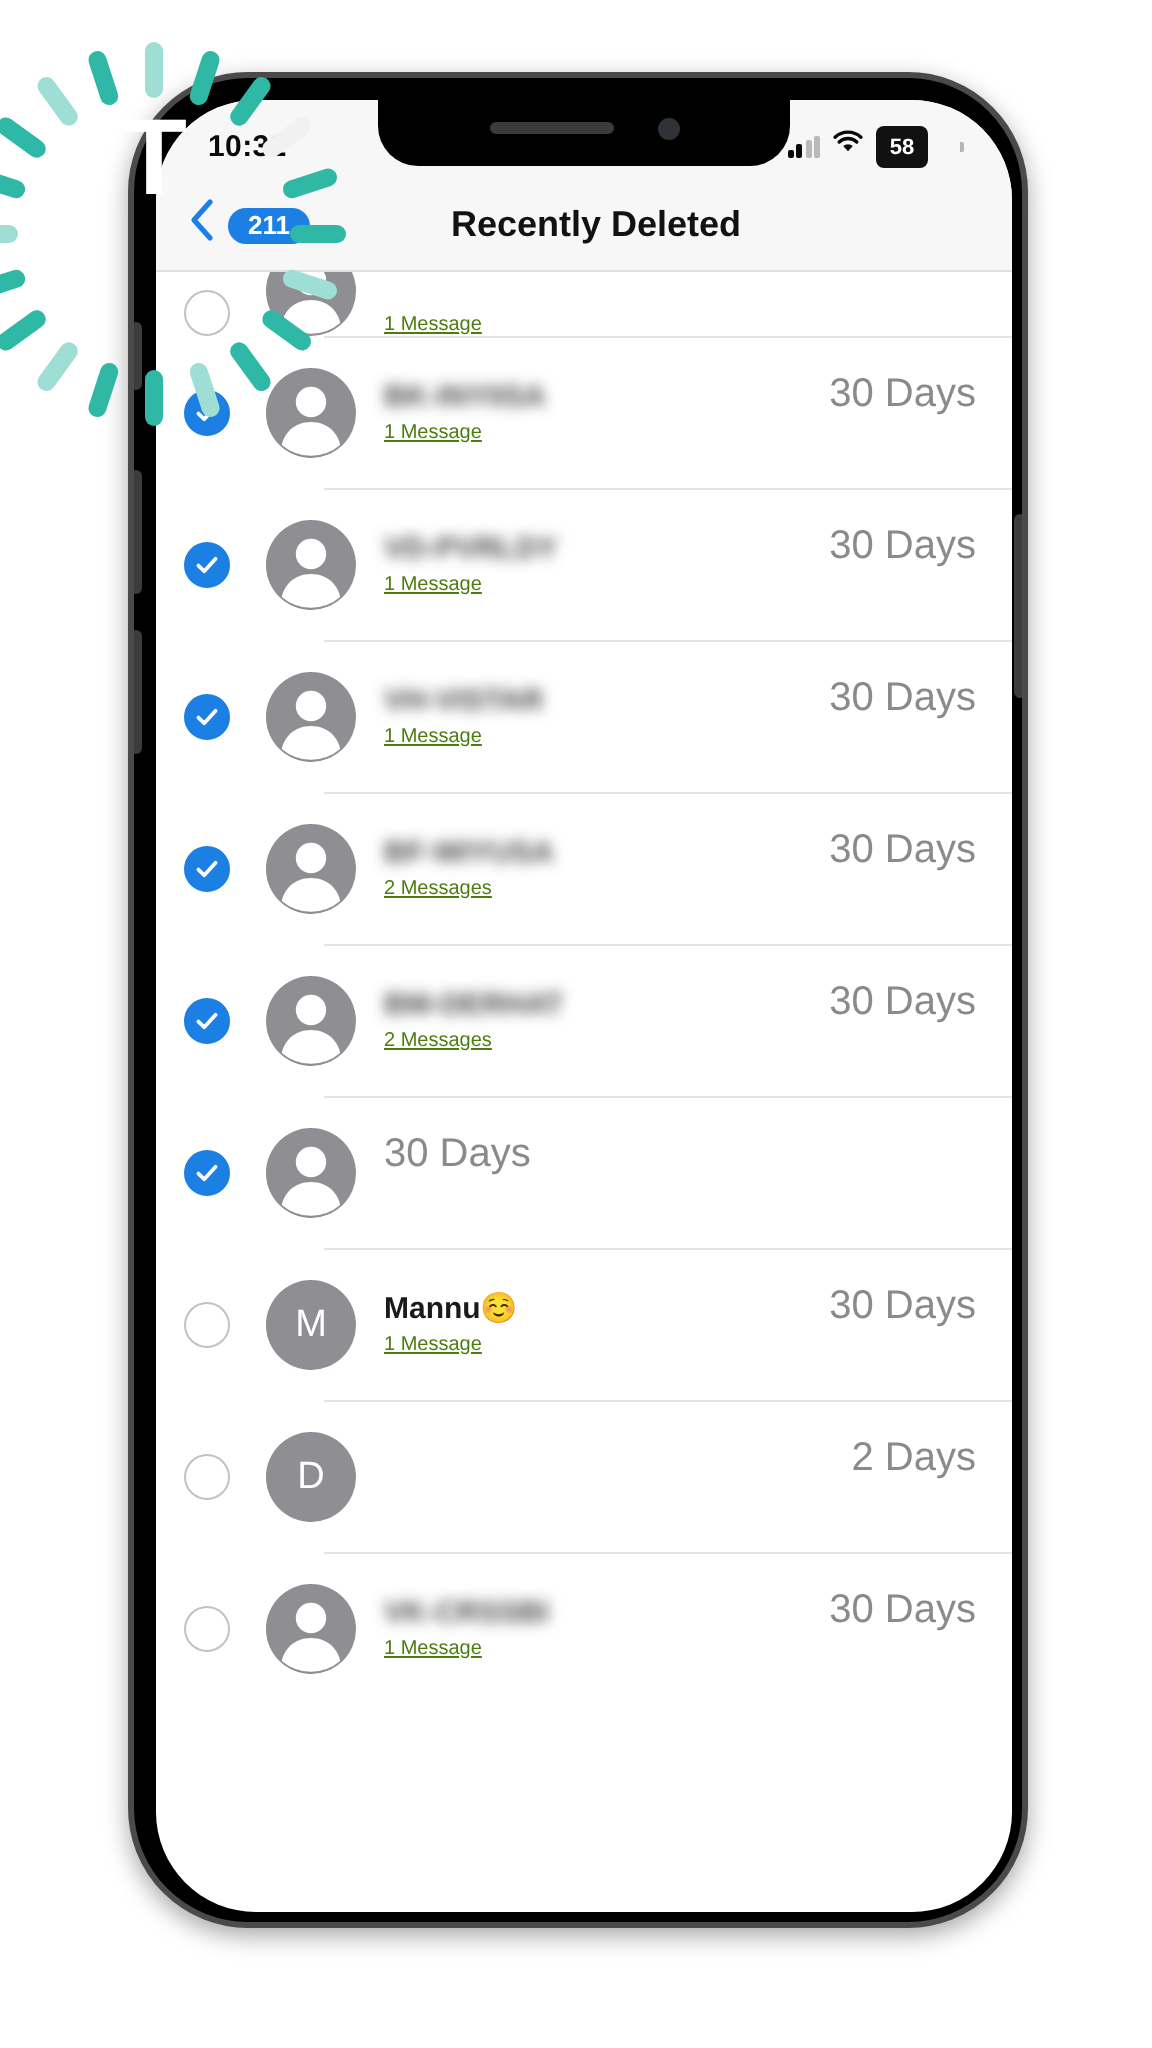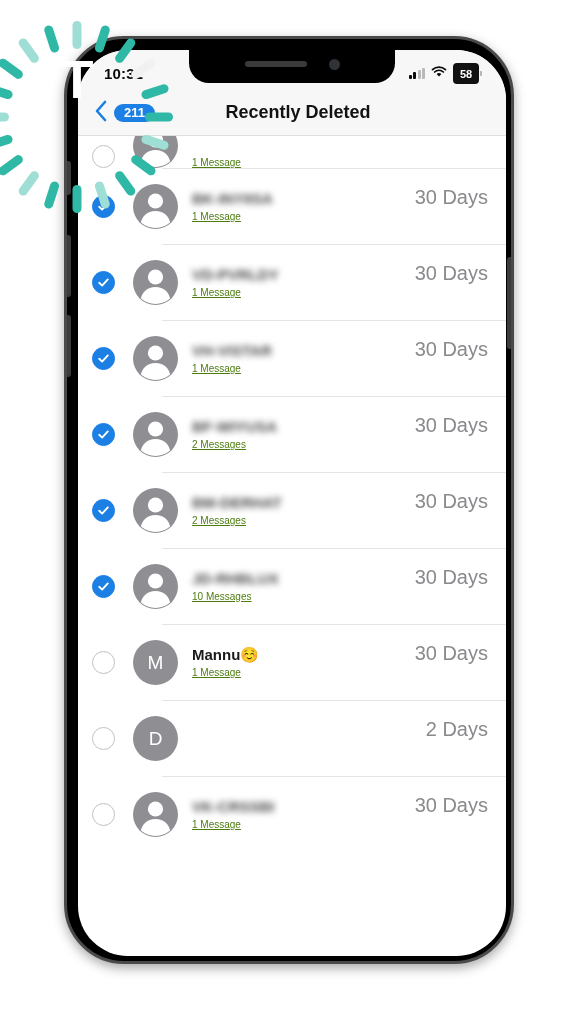--- a/index.html
+++ b/index.html
@@ -143,21 +143,21 @@
   .sig-bars { display: flex; align-items: flex-end; gap: 1.5px; height: 11px; }
   .sig-bars i { width: 3px; background: #0a0a0a; border-radius: 1px; display: block; }
   .sig-bars i:nth-child(1) { height: 4px; }
   .sig-bars i:nth-child(2) { height: 6.5px; }
   .sig-bars i:nth-child(3) { height: 9px; background: #b9b9b9; }
   .sig-bars i:nth-child(4) { height: 11px; background: #b9b9b9; }
 
   .batt {
     display: flex;
     align-items: center;
-    gap: 1px;
+    gap: 16px;
   }
   .batt-body {
     background: #111111;
     border-radius: 4px;
     padding: 1.5px 4px;
     min-width: 26px;
     text-align: center;
   }
   .batt-pct {
     color: #ffffff;
@@ -498,24 +498,20 @@
             <span class="sel on">
               <svg width="15" height="15" viewBox="0 0 15 15">
                 <path d="M3.2 7.8 L6.1 10.6 L11.8 4.4" stroke="#ffffff" stroke-width="1.9" fill="none" stroke-linecap="round" stroke-linejoin="round"></path>
               </svg>
             </span>
             <span class="avatar">
               <svg class="glyph" viewBox="0 0 45 45">
                 <circle cx="22.5" cy="17" r="7.6" fill="#ffffff"></circle>
                 <path d="M22.5 27 c-8.4 0 -13.4 5.6 -14.6 11.5 a22.5 22.5 0 0 0 29.2 0 C35.9 32.6 30.9 27 22.5 27 Z" fill="#ffffff"></path>
               </svg>
-            </span>
-            <span class="row-main">
-              <span class="row-name redacted">JD-RHBLUX</span>
-              <span class="row-sub">10 Messages</span>
             </span>
             <span class="row-date">30 Days</span>
           </div>
           <div class="row">
             <span class="sel off"></span>
             <span class="avatar">
               <span class="initial">M</span>
             </span>
             <span class="row-main">
               <span class="row-name">Mannu☺️</span>

